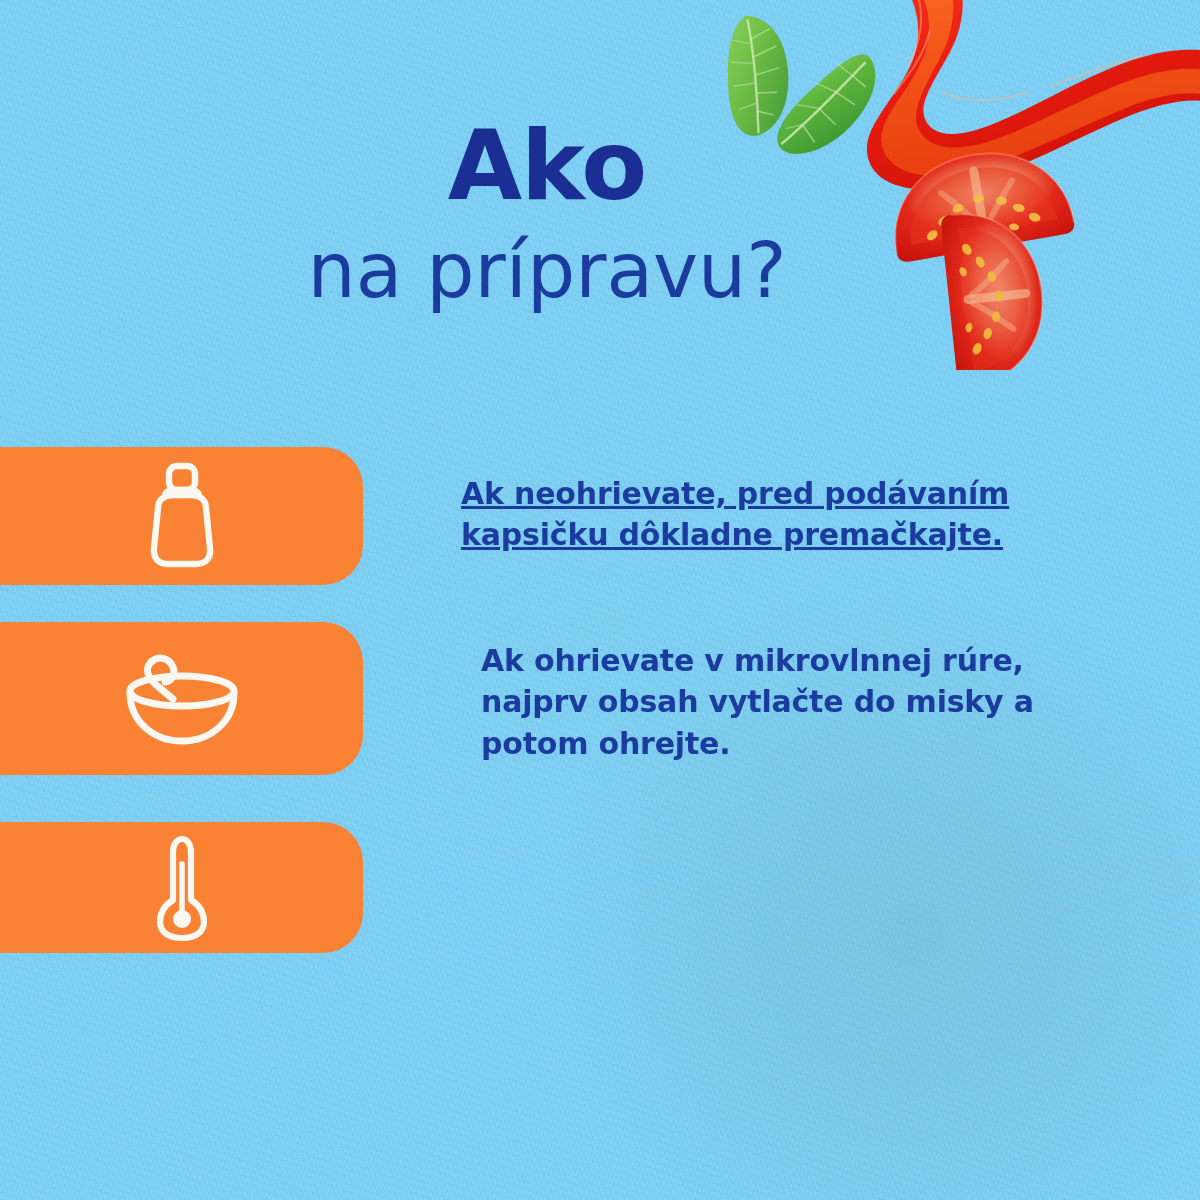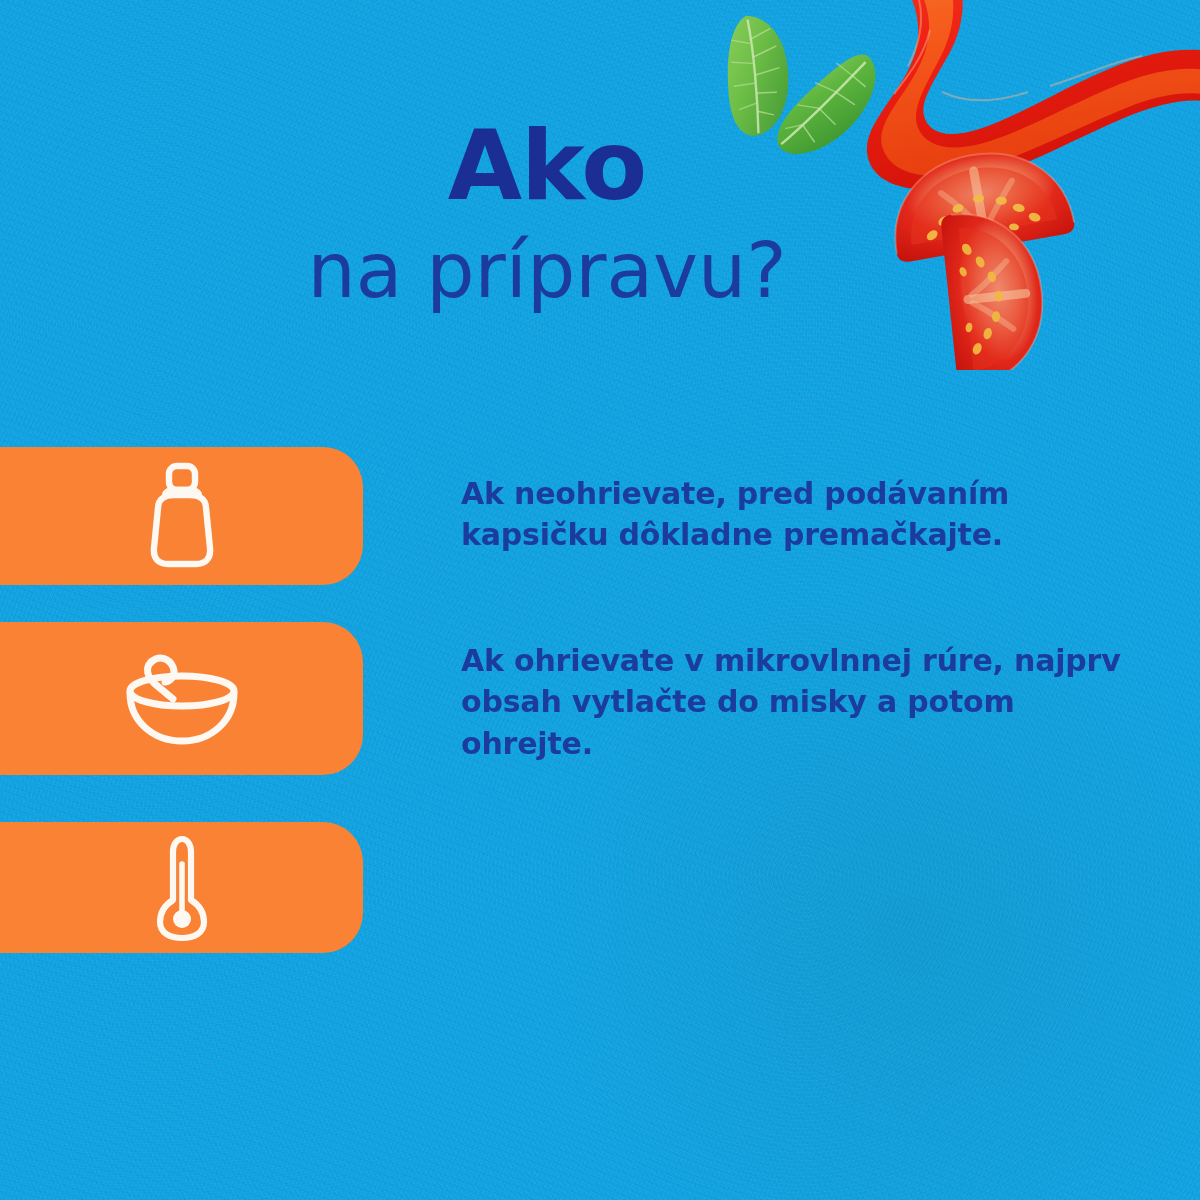--- a/index.html
+++ b/index.html
@@ -11,21 +11,21 @@
     width: 1200px;
     height: 1200px;
     overflow: hidden;
     font-family: "Liberation Sans", sans-serif;
   }
 
   .poster {
     position: relative;
     width: 1200px;
     height: 1200px;
-    background-color: #0ea5e9;
+    background-color: #7dd3fc;
     overflow: hidden;
   }
 
   
   .paper-texture {
     position: absolute;
     inset: 0;
     pointer-events: none;
     background-image:
       repeating-linear-gradient(112deg, rgba(208,196,176,0.13) 0px, rgba(208,196,176,0.13) 1px, rgba(255,255,255,0) 1px, rgba(255,255,255,0) 4px),
@@ -120,29 +120,29 @@
     line-height: 1.38;
     letter-spacing: -0.2px;
     padding-left: 98px;
     padding-right: 60px;
   }
   .icon-svg { display: block; }
 
   
   .step-1 .step-bar { height: 138px; }
   .step-1 { margin-bottom: 37px; }
-  .step-1 .step-text { padding-top: 26px; }
+  .step-1 .step-text { padding-top: 26px; text-decoration: underline; }
 
   .step-2 .step-bar { height: 136px; }
   .step-2 { margin-bottom: 29px; }
   .step-2 .step-text { padding-top: 22px; }
 
   .step-3 .step-bar { height: 153px; }
   .step-3 { margin-bottom: 47px; }
-  .step-3 .step-text { padding-top: 18px; }
+  .step-3 .step-text { padding-top: 18px; margin-left: 20px; }
 
   .step-4 .step-bar { height: 131px; }
   .step-4 .step-text { padding-top: 18px; }
 </style>
 </head>
 <body>
 
 <div class="poster">
 
   <div class="paper-texture"></div>

